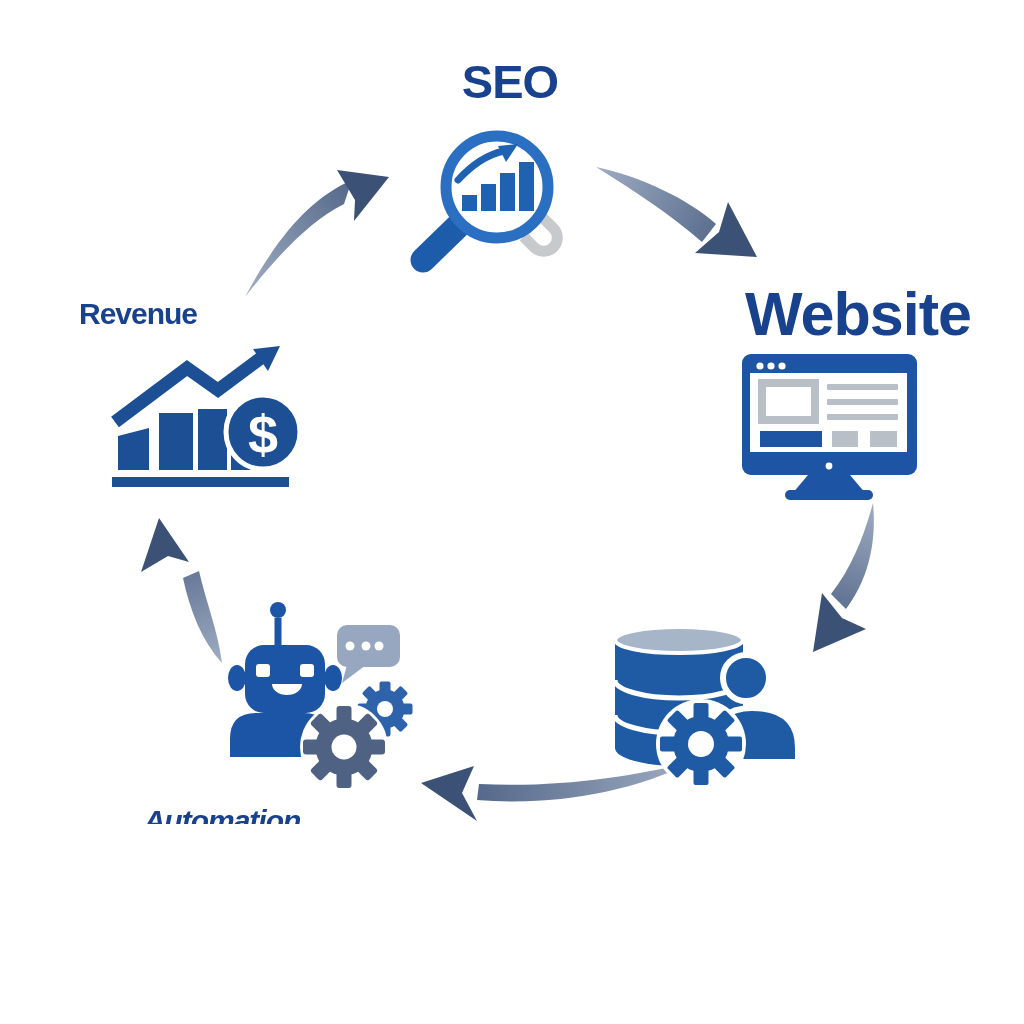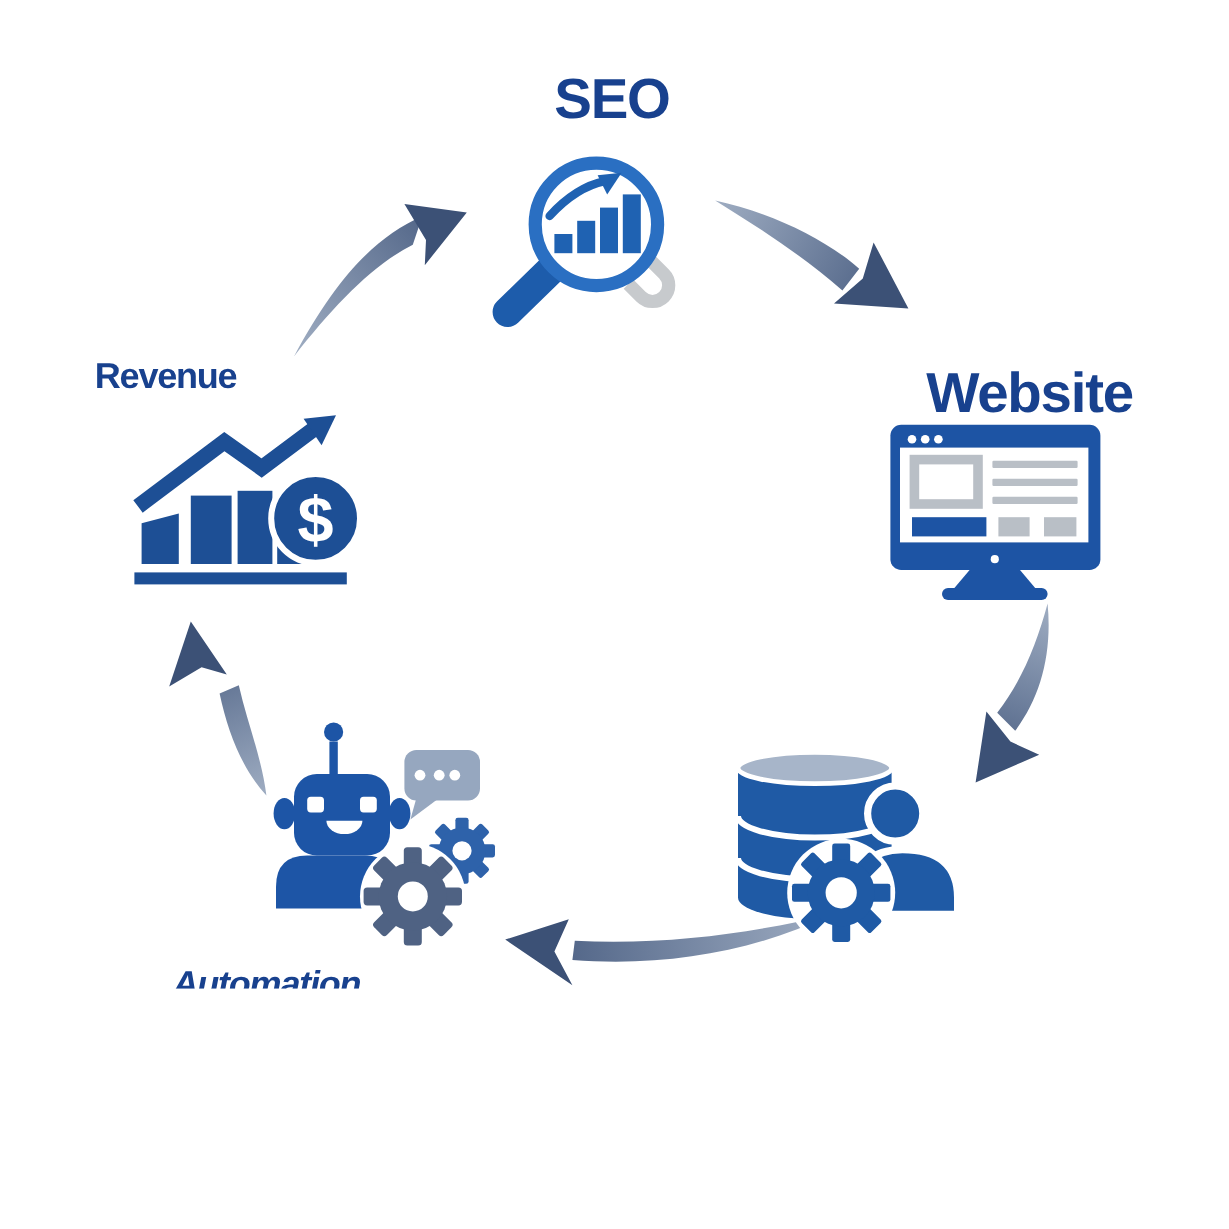--- a/index.html
+++ b/index.html
@@ -59,21 +59,21 @@
       <path d="M 421 783 L 474 766 L 462 793 L 477 821 Z" fill="#3c5176"></path>
     </g>
 
     <g>
       <path d="M 222 663 C 202 641 190 611 183 578 L 199 571 C 206 602 218 631 222 663 Z" fill="url(#g5)"></path>
       <path d="M 159 518 L 189 562 L 168 556 L 141 572 Z" fill="#3c5176"></path>
     </g>
   </svg>
 
   <div class="node-label" style="left:510px;top:58px;font-size:47px;">SEO</div>
-  <div class="node-label" style="left:858px;top:303px;font-size:47px;">Website</div>
+  <div class="node-label" style="left:858px;top:284px;font-size:61px;">Website</div>
   <div class="node-label" style="left:222px;top:806px;font-size:30px;font-style:italic;">Automation</div>
   <div class="node-label" style="left:138px;top:288px;font-size:30px;margin-top:11px;">Revenue</div>
 
   <svg class="abs" style="left:396px;top:116px" width="215" height="175" viewBox="0 0 215 175">
     <g transform="translate(152,126) rotate(-45)">
       <rect x="-19" y="-33" width="11" height="8" rx="3.5" fill="#c7cacd"></rect>
       <rect x="8" y="-33" width="11" height="8" rx="3.5" fill="#c7cacd"></rect>
       <path d="M -13.5 -21 V -6 A 13.5 13.5 0 0 0 13.5 -6 V -21" fill="none" stroke="#c7cacd" stroke-width="11"></path>
     </g>
     <line x1="64" y1="108" x2="27" y2="144" stroke="#1d5cab" stroke-width="25" stroke-linecap="round"></line>

